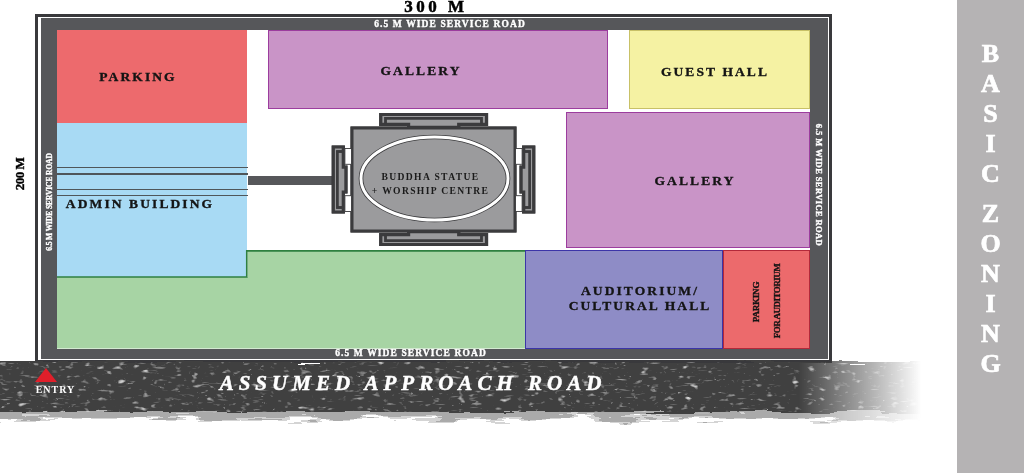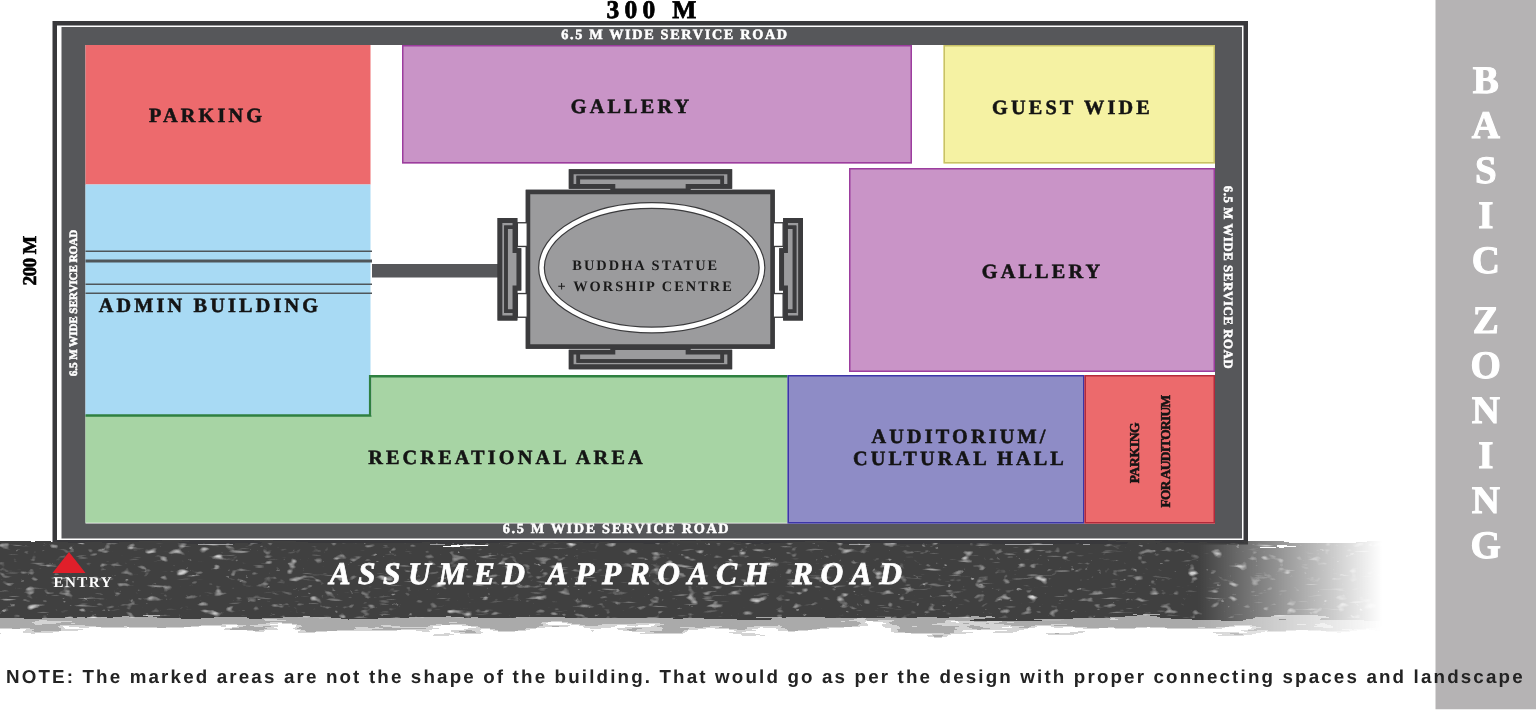--- a/index.html
+++ b/index.html
@@ -37,32 +37,31 @@
 <div class="abs" style="left:57px;top:123px;width:190px;height:154px;background:#a8daf4;"></div>
 
 <div class="lbl" style="left:140px;top:204px;">ADMIN BUILDING</div>
 
 <div class="abs" style="left:268px;top:30px;width:340px;height:78.5px;background:#c994c7;border:1.5px solid #9c3d9e;box-sizing:border-box;"></div>
 
 <div class="lbl" style="left:421px;top:71px;">GALLERY</div>
 
 <div class="abs" style="left:629px;top:30px;width:181px;height:78.5px;background:#f5f2a3;border:1.5px solid #c8c167;box-sizing:border-box;"></div>
 
-<div class="lbl" style="left:715px;top:72px;">GUEST WIDE</div>
+<div class="lbl" style="left:715px;top:72px;">GUEST HALL</div>
 
 <div class="abs" style="left:566px;top:112px;width:244px;height:136px;background:#c994c7;border:1.5px solid #9c3d9e;box-sizing:border-box;"></div>
 
 <div class="lbl" style="left:695px;top:181px;">GALLERY</div>
 
 <svg class="abs" style="left:0;top:0;" width="1024" height="473" viewBox="0 0 1024 473">
 <polygon points="57,277 248,277 248,250 525,250 525,348.5 57,348.5" fill="#a7d4a4"></polygon>
 <polyline points="57,277 246.8,277 246.8,250.8 525,250.8" fill="none" stroke="#2f8040" stroke-width="1.7"></polyline>
 </svg>
 
-<div class="lbl" style="left:338px;top:305px;">RECREATIONAL AREA</div>
 
 <div class="abs" style="left:525px;top:250px;width:198px;height:98.5px;background:#8e8cc6;border:1.5px solid #3c35a8;box-sizing:border-box;"></div>
 
 <div class="lbl" style="left:624px;top:298px;text-align:center;line-height:15px;margin-left:16px;">AUDITORIUM/<br>CULTURAL HALL</div>
 
 <div class="abs" style="left:723px;top:250px;width:87px;height:98.5px;background:#ec6a6c;border:1.5px solid #b3293a;box-sizing:border-box;"></div>
 
 <div class="lbl" style="left:756px;top:302px;font-size:9px;letter-spacing:-0.2px;transform:translate(-50%,-50%) rotate(-90deg);">PARKING</div>
 
 <div class="lbl" style="left:777px;top:301px;font-size:9px;letter-spacing:-0.5px;transform:translate(-50%,-50%) rotate(-90deg);">FOR AUDITORIUM</div>
@@ -165,15 +164,14 @@
 
 <div class="abs" style="left:47px;top:388.5px;transform:translate(-50%,-50%) translateZ(0);font-weight:bold;font-size:10px;letter-spacing:1px;color:#fff;white-space:nowrap;padding-left:17px;">ENTRY</div>
 
 <div class="abs" style="left:413px;top:383px;transform:translate(-50%,-50%) translateZ(0);font-weight:bold;font-size:21px;letter-spacing:5px;color:#fff;-webkit-text-stroke:0.5px #fff;white-space:nowrap;font-style:italic;">ASSUMED APPROACH ROAD</div>
 
 <div class="abs" style="left:957px;top:0;width:67px;height:473px;background:#b5b3b4;"></div>
 
 <div class="abs" style="left:957px;top:39px;width:67px;text-align:center;font-weight:bold;font-size:26px;line-height:30px;color:#fff;-webkit-text-stroke:0.7px #fff;">B<br>A<br>S<br>I<br>C</div>
 <div class="abs" style="left:957px;top:199px;width:67px;text-align:center;font-weight:bold;font-size:26px;line-height:30px;color:#fff;-webkit-text-stroke:0.7px #fff;">Z<br>O<br>N<br>I<br>N<br>G</div>
 
-<div class="abs" style="left:4px;top:444px;font-family:'Liberation Sans',sans-serif;font-weight:bold;font-size:12.5px;letter-spacing:1.44px;color:#232323;white-space:nowrap;">NOTE: The marked areas are not the shape of the building. That would go as per the design with proper connecting spaces and landscape</div>
 
 </div>
 
 </body></html>

